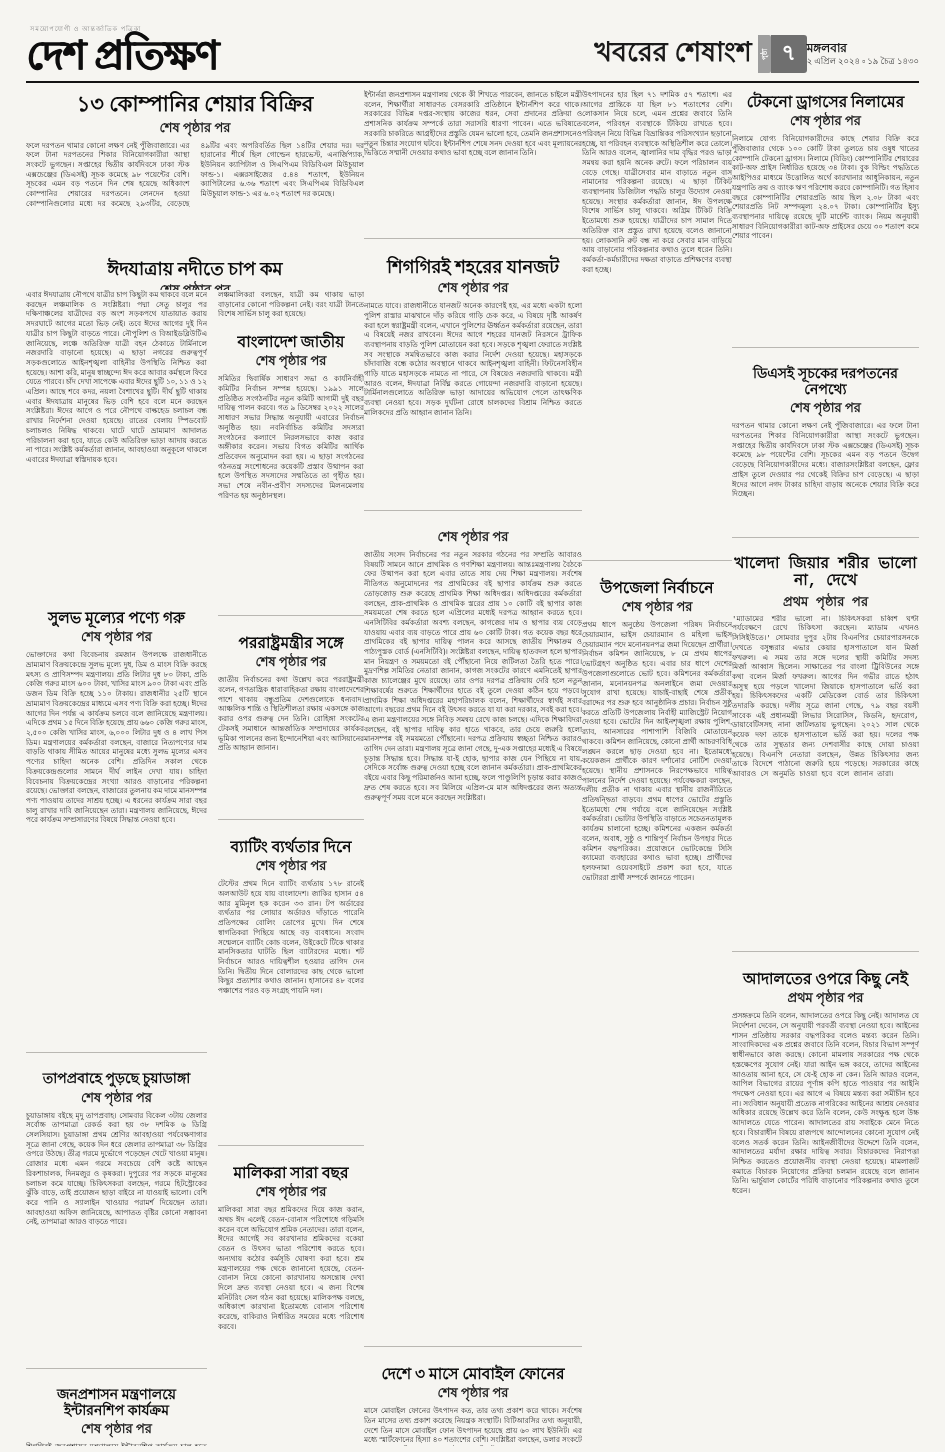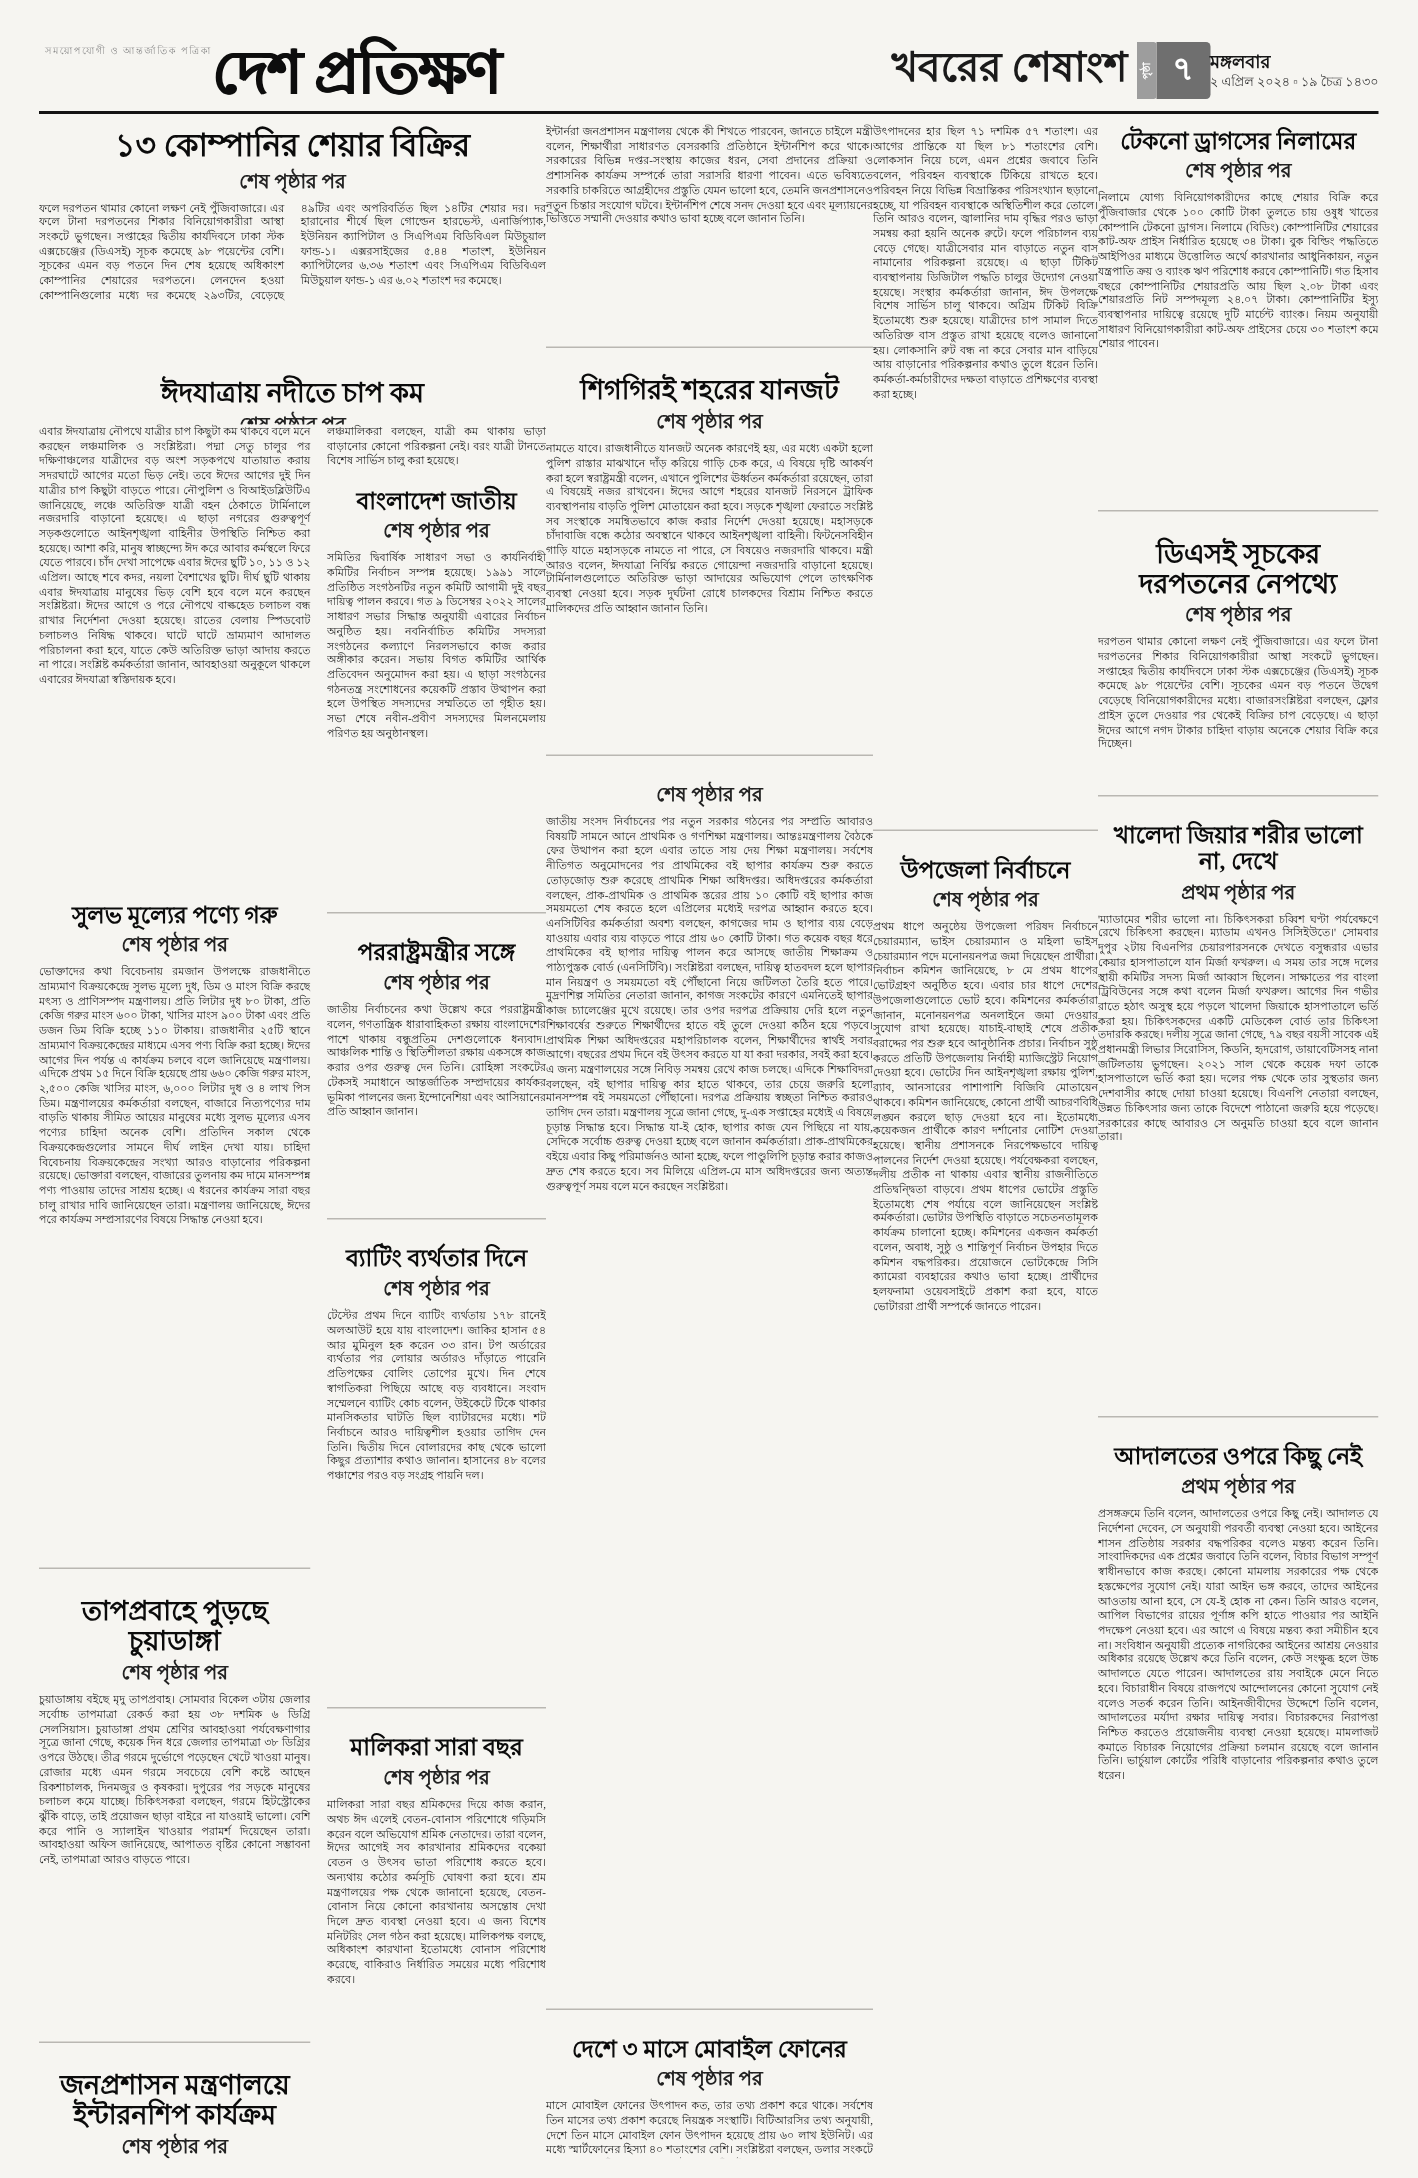--- a/index.html
+++ b/index.html
@@ -10,21 +10,21 @@
     color:#161616;
     overflow:hidden;
   }
   .page{position:relative;width:945px;height:1452px;box-sizing:border-box;padding:0 26px;}
   
   .header{
     display:flex;justify-content:space-between;align-items:flex-end;
     padding-top:24px;padding-bottom:5px;
     border-bottom:2px solid #141414;
   }
-  .masthead{display:flex;flex-direction:row;}
+  .masthead{display:flex;flex-direction:column;}
   .tagline{font-size:6.5px;color:#8a8a8a;letter-spacing:1px;margin:0 0 1px 4px;}
   .masthead-title{
     font-size:40px;font-weight:900;line-height:1;letter-spacing:-1px;
     color:#0d0d0d;text-shadow:1px 0 #0d0d0d;
     font-family:"Liberation Serif", serif;
   }
   .header-right{display:flex;align-items:center;}
   .section-title{font-size:27px;font-weight:700;color:#1a1a1a;margin-right:6px;white-space:nowrap;}
   .pagebox{display:flex;align-items:stretch;}
   .page-label{
@@ -55,35 +55,35 @@
   
   .art{display:flex;flex-direction:column;overflow:hidden;flex:none;}
   .art.grow{flex:1;}
   .headline{
     font-weight:700;text-align:center;line-height:1.12;
     margin:3px 2px 0;color:#0b0b0b;
   }
   .hl-xl{font-size:21px;}
   .hl-lg{font-size:18px;}
   .hl-md{font-size:15.5px;}
-  .hl-sm{font-size:18px;}
+  .hl-sm{font-size:14px;}
   .dateline{font-size:13px;font-weight:700;text-align:center;margin:1px 0 2px;color:#222;}
   .body-text{
     font-size:7.3px;line-height:1.33;text-align:justify;
     color:#1d1d1d;overflow:hidden;flex:1;
     word-break:break-word;
   }
   .cols2{columns:2;column-gap:11px;}
   .h166{height:166px;} .h34{height:34px;}
   .h316{height:316px;} .h40{height:40px;}
   .h444{height:444px;align-items:center;} .h298{height:298px;}
   .h283{height:283px;} .h186{height:186px;} .h308{height:308px;}
   .h146{height:146px;} .h254{height:254px;} .h818{height:818px;}
   .h468{height:468px;}
-  .h255{height:255px;align-items:center;} .h172{height:172px;} .h396{height:396px;}
+  .h255{height:255px;align-items:center;} .h172{height:172px;} .h396{height:396px;font-family:Liberation Mono, monospace;}
   .sep-top{border-top:1px solid #b9b7b2;margin-top:2px;padding-top:15px;}
 </style>
 </head>
 <body>
 
 <div class="page">
 
   <div class="header">
     <div class="masthead">
       <div class="tagline">সময়োপযোগী ও আন্তর্জাতিক পত্রিকা</div>

